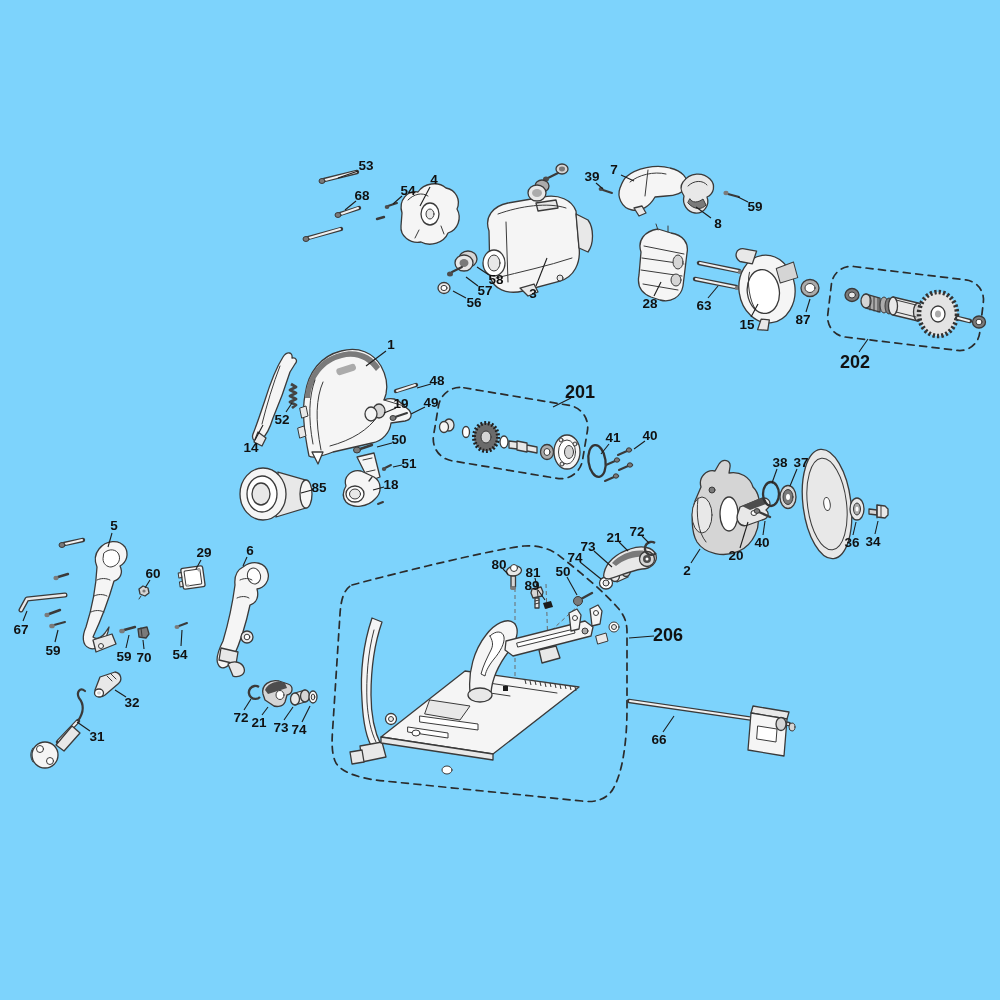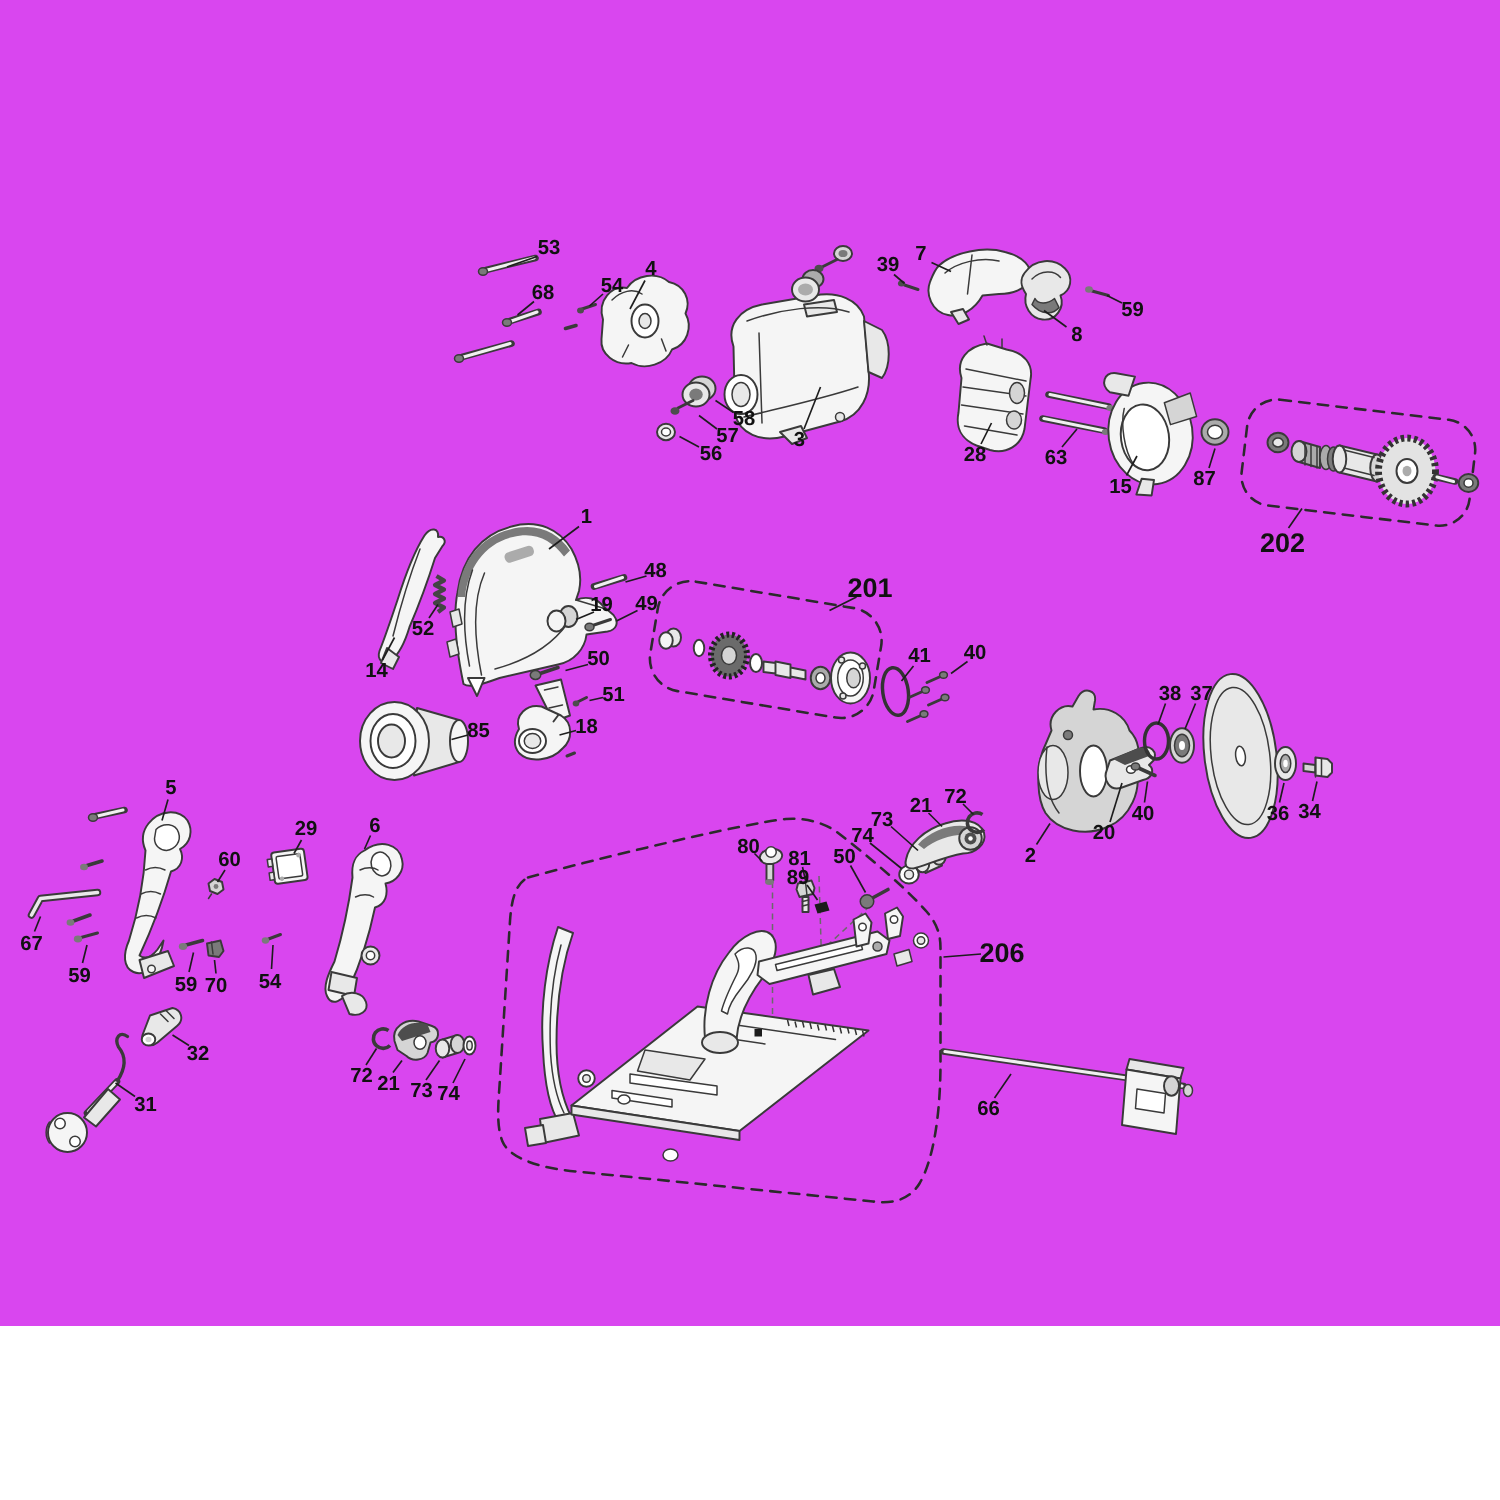--- a/index.html
+++ b/index.html
@@ -1,16 +1,16 @@
 <!DOCTYPE html>
 <html><head>
 <meta charset="utf-8">
 <style>
   html,body{margin:0;padding:0;background:#ffffff;}
-  .stage{position:relative;width:1000px;height:884px;background:#d946ef;overflow:hidden;
+  .stage{position:relative;width:1000px;height:1000px;background:#7dd3fc;overflow:hidden;
          font-family:"Liberation Sans", sans-serif;}
   svg{display:block;}
   .s{stroke:#3a3a3a;stroke-width:1.3;stroke-linejoin:round;stroke-linecap:round;fill:none;}
   .fw{fill:#ffffff;} .f1{fill:#f5f5f5;} .f2{fill:#e8e8e8;} .f3{fill:#d5d5d5;}
   .f4{fill:#ababab;} .f5{fill:#7a7a7a;} .f6{fill:#4d4d4d;} .fk{fill:#1c1c1c;}
   .thin{stroke-width:1;}
   .dashbox{fill:none;stroke:#2b2b2b;stroke-width:1.7;stroke-dasharray:7 5.5;stroke-linecap:round;}
   .proj{stroke:#6a6a6a;stroke-width:1;stroke-dasharray:4 3;fill:none;}
   .rodo{stroke:#3a3a3a;stroke-width:4.4;stroke-linecap:round;fill:none;}
   .rodi{stroke:#f0f0f0;stroke-width:2.1;stroke-linecap:round;fill:none;}

